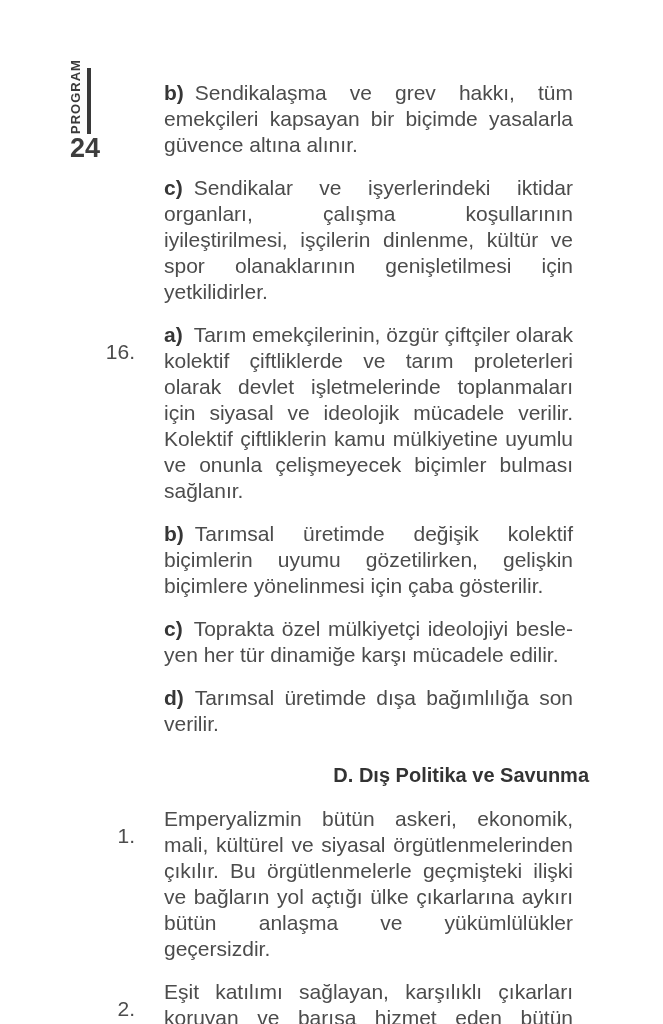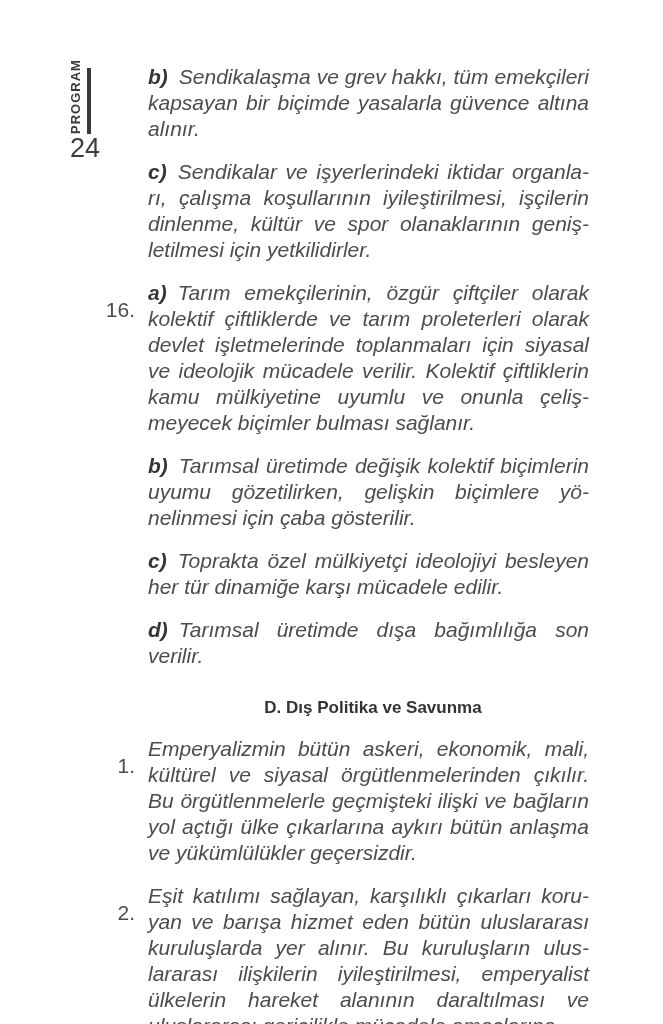--- a/index.html
+++ b/index.html
@@ -41,21 +41,21 @@
     width: 4px;
     height: 66px;
     background: #3a3a3a;
     margin-left: 5px;
   }
   .page-number {
     position: absolute;
     left: 70px;
     top: 133px;
     font-size: 27px;
-    font-weight: 400;
+    font-weight: 700;
     color: #3d3d3d;
   }
 
   
   .content {
     position: absolute;
     left: 100px;
     top: 64px;
     width: 489px;
     color: #4c4c4c;
@@ -63,43 +63,42 @@
     line-height: 26px;
     text-align: justify;
     hyphens: manual;
   }
   .block {
     position: relative;
     padding-left: 48px;
     margin: 0 0 17px 0;
   }
   .block p {
-    margin: 0;
-    font-style: italic;
+    margin: 16px;
   }
   .num {
     position: absolute;
     left: 0;
     top: 17px;
     width: 35px;
     text-align: right;
     color: #4c4c4c;
   }
   .lbl {
     font-weight: 700;
     color: #363636;
     margin-right: 11px;
   }
   .heading {
     font-weight: 700;
-    font-size: 17px;
+    font-size: 20px;
     line-height: 29px;
     color: #333333;
     margin: 24px 0 14px 57px;
-    text-align: center;
+    text-align: right;
   }
 </style>
 </head>
 <body>
 
 <div class="page">
 
   <div class="program-wrap">
     <span class="program-text">PROGRAM</span>
     <span class="program-rule"></span>

